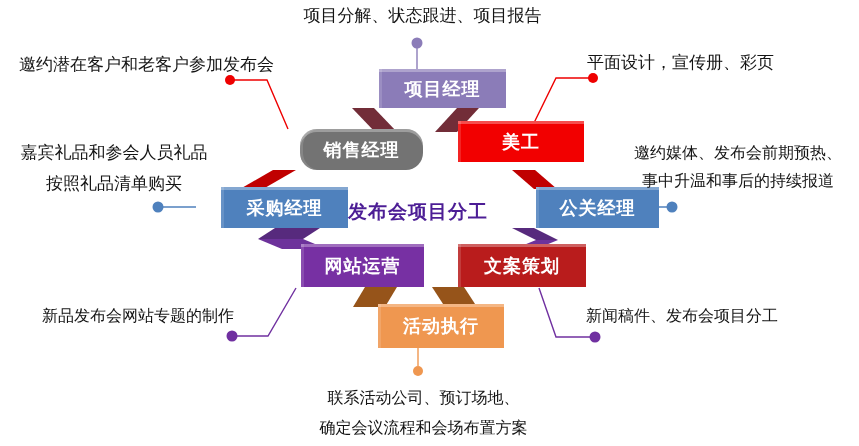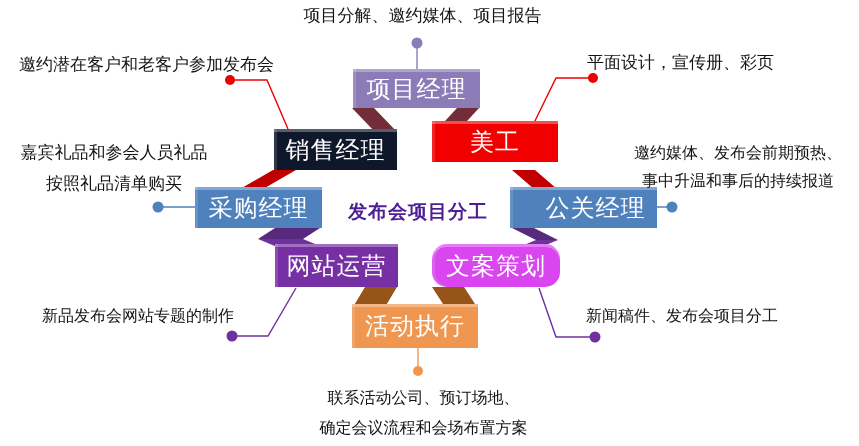--- a/index.html
+++ b/index.html
@@ -5,22 +5,23 @@
   html,body { margin:0; padding:0; background:#ffffff; }
   #stage {
     position:relative; width:859px; height:446px; overflow:hidden;
     background:#ffffff;
     font-family:"Liberation Sans", sans-serif;
   }
   #ribbon-layer { position:absolute; left:0; top:0; z-index:1; }
   .node {
     position:absolute; z-index:2;
     display:flex; align-items:center; justify-content:center;
-    color:#ffffff; font-weight:normal; font-size:24px; letter-spacing:1px;
+    color:#ffffff; font-weight:bold; font-size:18px; letter-spacing:1px;
     box-shadow: inset 0 3px 0 rgba(255,255,255,0.30), inset 3px 0 0 rgba(255,255,255,0.14);
+    margin-left: 26px;
   }
   .center-title {
     position:absolute; z-index:2;
     font-weight:bold; font-size:19px; letter-spacing:1px;
     text-align:center; white-space:nowrap;
   }
   .note {
     position:absolute; z-index:2; color:#141414; white-space:nowrap;
   }
   .note .line { display:block; }
@@ -84,32 +85,32 @@
     <circle cx="232" cy="336" r="5.5" fill="#7030a0"></circle>
 
     <polyline points="595,337 556,337 539,288" fill="none" stroke-width="1.4" stroke="#7030a0"></polyline>
     <circle cx="595" cy="337" r="5.5" fill="#7030a0"></circle>
 
     <line x1="418" y1="348" x2="418" y2="366" stroke-width="1.4" stroke="#ef9750"></line>
     <circle cx="418" cy="371" r="5" fill="#ef9750"></circle>
   </svg>
 
   <div id="n-project" class="node" style="background-color: rgb(139, 124, 184);">项目经理</div>
-  <div id="n-sales" class="node" style="background-color: #0f172a;">销售经理</div>
+  <div id="n-sales" class="node" style="background-color: #737373; border-radius: 17px;">销售经理</div>
   <div id="n-art" class="node" style="background-color: rgb(242, 0, 0);">美工</div>
   <div id="n-purchasing" class="node" style="background-color: rgb(79, 129, 189);">采购经理</div>
-  <div id="n-pr" class="node" style="background-color: rgb(79, 129, 189); padding-left: 24px;">公关经理</div>
+  <div id="n-pr" class="node" style="background-color: rgb(79, 129, 189);">公关经理</div>
   <div id="n-website" class="node" style="background-color: rgb(119, 48, 163);">网站运营</div>
-  <div id="n-copy" class="node" style="background-color: #d946ef; border-radius: 15px;">文案策划</div>
+  <div id="n-copy" class="node" style="background-color: #b91c1c;">文案策划</div>
   <div id="n-event" class="node" style="background-color: rgb(239, 151, 80);">活动执行</div>
 
   <div id="center-title" class="center-title" style="color: #4c1d95;">发布会项目分工</div>
 
   <div id="note-top" class="note fs17 ta-c">
-    <span class="line">项目分解、邀约媒体、项目报告</span>
+    <span class="line">项目分解、状态跟进、项目报告</span>
   </div>
   <div id="note-top-left" class="note fs17">
     <span class="line">邀约潜在客户和老客户参加发布会</span>
   </div>
   <div id="note-top-right" class="note fs17">
     <span class="line">平面设计，宣传册、彩页</span>
   </div>
   <div id="note-left" class="note fs17 ta-c">
     <span class="line">嘉宾礼品和参会人员礼品</span>
     <span class="line">按照礼品清单购买</span>

